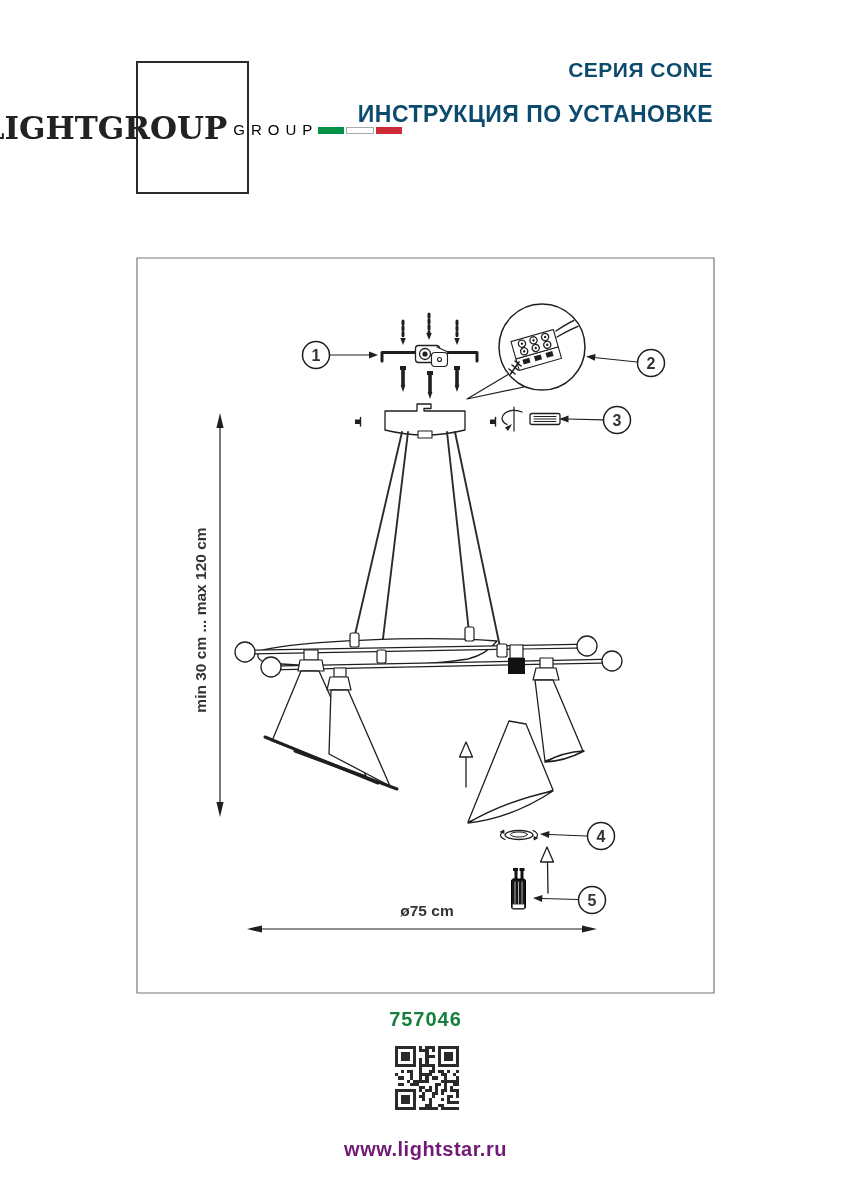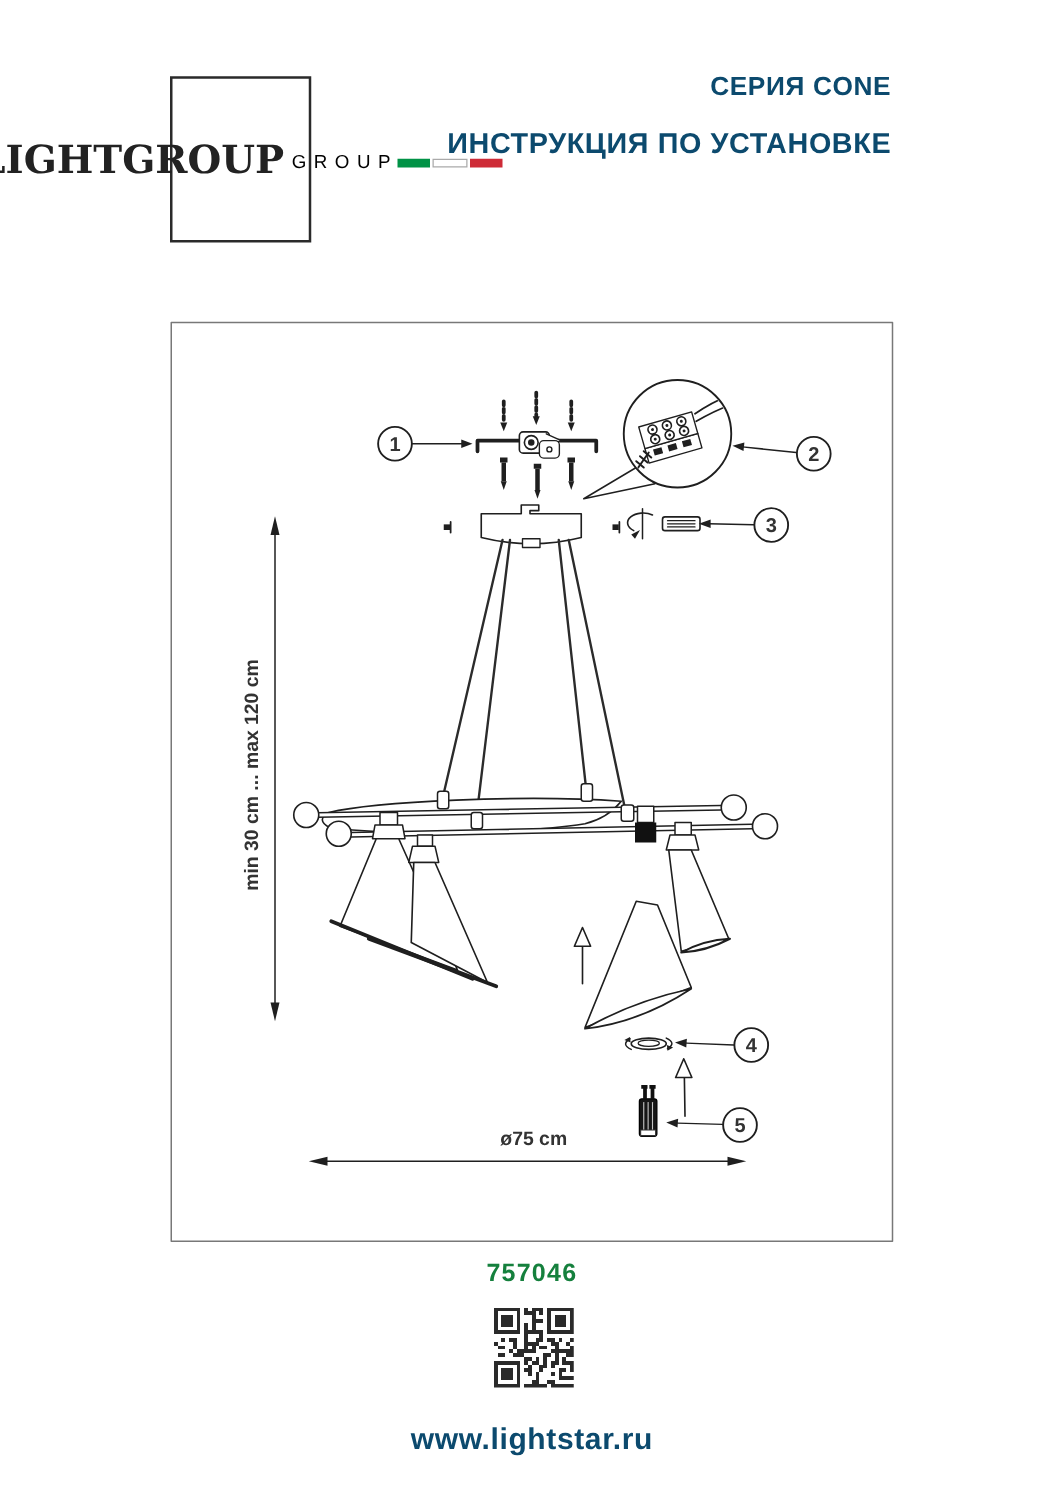--- a/index.html
+++ b/index.html
@@ -21,21 +21,21 @@
   
   svg.diagram{position:absolute;left:0;top:0;width:849px;height:1200px;}
   svg text{font-family:"Liberation Sans",sans-serif;fill:#333;}
   .callout-num{font-size:16px;font-weight:bold;}
   .dim-label{font-size:15.5px;font-weight:bold;}
   
   .footer-article{position:absolute;left:137px;top:1008px;width:577px;text-align:center;
                   font-size:20px;font-weight:bold;letter-spacing:1px;color:#15803d;}
   .qr{position:absolute;left:395px;top:1046px;width:64px;height:64px;}
   .website{position:absolute;left:137px;top:1138px;width:577px;text-align:center;
-           font-size:24px;font-weight:bold;letter-spacing:0.5px;color:#0c4a6e;}
+           font-size:20px;font-weight:bold;letter-spacing:0.5px;color:#701a75;}
 </style>
 </head>
 <body>
 
 <div class="page">
 
   <div class="logo-box">
     <div class="logo-word">LIGHT</div>
     <div class="logo-word">GROUP</div>
     <div class="logo-group">GROUP</div>

